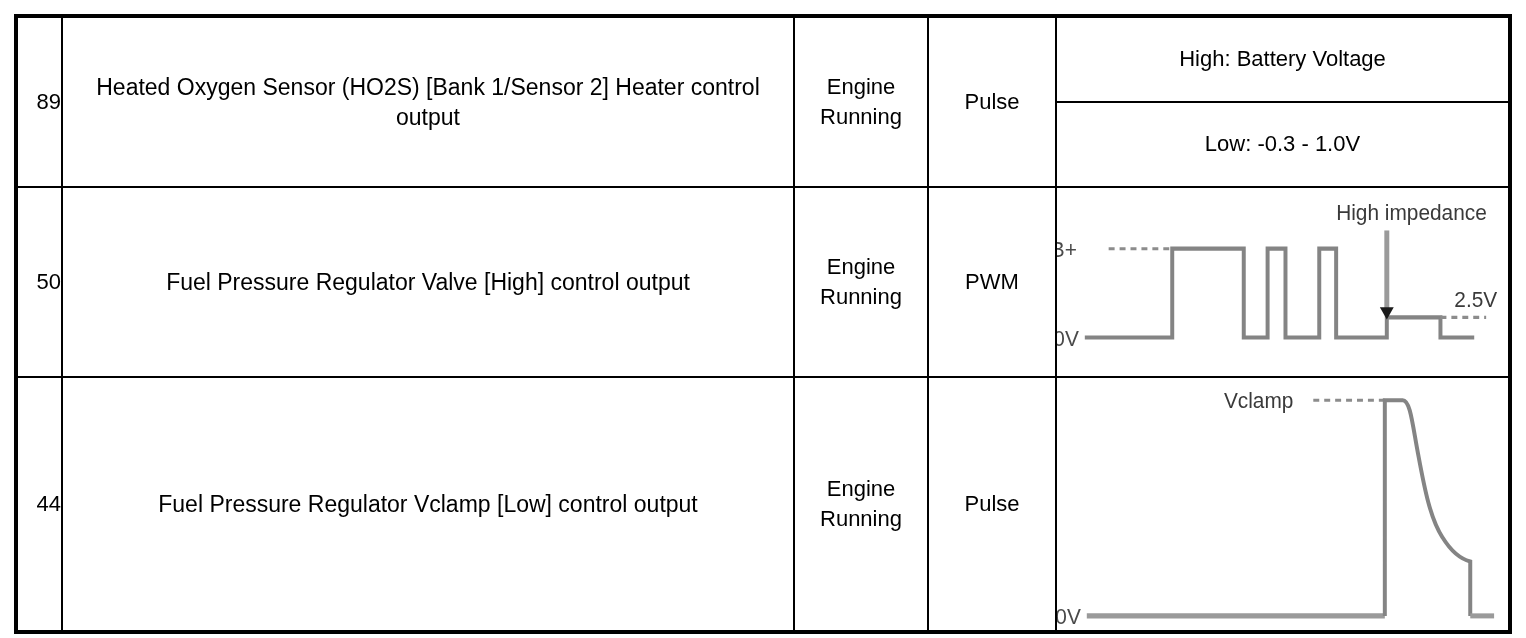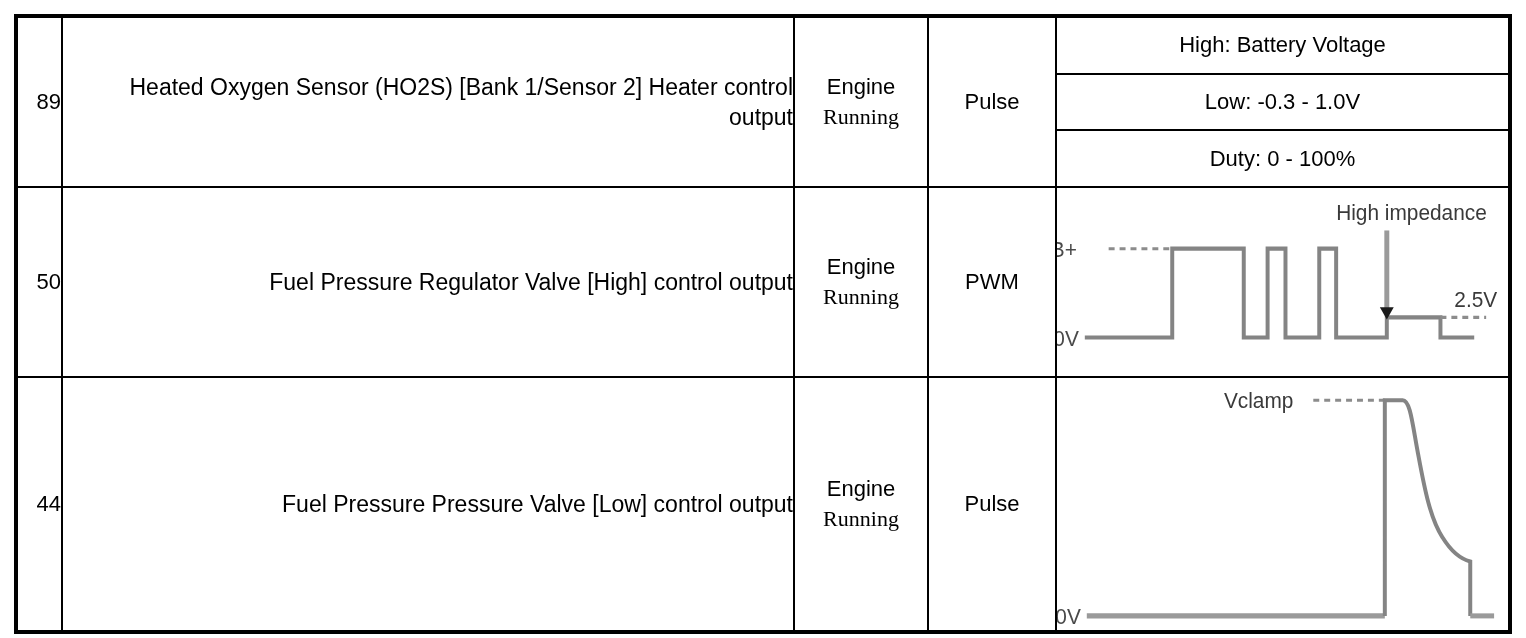--- a/index.html
+++ b/index.html
@@ -53,32 +53,32 @@
   .row-90 td { height: 188px; }
   .row-91 td { height: 252px; }
 
   
   .idx-cell {
     text-align: right;
     font-size: 22px;
     line-height: 1.15;
   }
   .desc-cell {
-    text-align: right;
+    text-align: center;
     padding-left: 12px;
     padding-right: 10px;
     font-size: 23px;
     line-height: 1.32;
   }
   .cond-cell, .type-cell {
     text-align: center;
     font-size: 22px;
     line-height: 1.35;
   }
-  .cond-cell .l2 { display: block; font-family: Liberation Serif, serif; }
+  .cond-cell .l2 { display: block; }
 
   .sig-cell {
     padding: 0;
     vertical-align: top;
     overflow: hidden;
   }
 
   
   .spec-lines {
     width: 100%;
@@ -169,23 +169,20 @@
         <td class="type-cell">Pulse</td>
         <td class="sig-cell">
           <table class="spec-lines">
             <tbody>
               <tr>
                   <td>High: Battery Voltage</td>
                 </tr>
               <tr>
                   <td>Low: -0.3 - 1.0V</td>
                 </tr>
-              <tr>
-                  <td>Duty: 0 - 100%</td>
-                </tr>
             </tbody>
           </table>
         </td>
       </tr>
 
       <tr class="row-90">
         <td class="idx-cell">50</td>
         <td class="desc-cell">Fuel Pressure Regulator Valve [High] control output</td>
         <td class="cond-cell">
           <span>Engine</span>
@@ -216,21 +213,21 @@
             <text class="wave-label" x="20" y="68" text-anchor="end">B+</text>
             <text class="wave-label" x="22" y="156" text-anchor="end">0V</text>
             <text class="wave-label-dark" x="281" y="32" text-anchor="start">High impedance</text>
             <text class="wave-label-dark" x="400" y="118" text-anchor="start">2.5V</text>
           </svg>
         </td>
       </tr>
 
       <tr class="row-91">
         <td class="idx-cell">44</td>
-        <td class="desc-cell">Fuel Pressure Pressure Valve [Low] control output</td>
+        <td class="desc-cell">Fuel Pressure Regulator Vclamp [Low] control output</td>
         <td class="cond-cell">
           <span>Engine</span>
           <span class="l2">Running</span>
         </td>
         <td class="type-cell">Pulse</td>
         <td class="sig-cell">
           <svg class="wave-svg" viewBox="0 0 454 250" preserveAspectRatio="none">
 
             <path class="wave-dash" d="M 258 22 L 330 22"></path>
 

